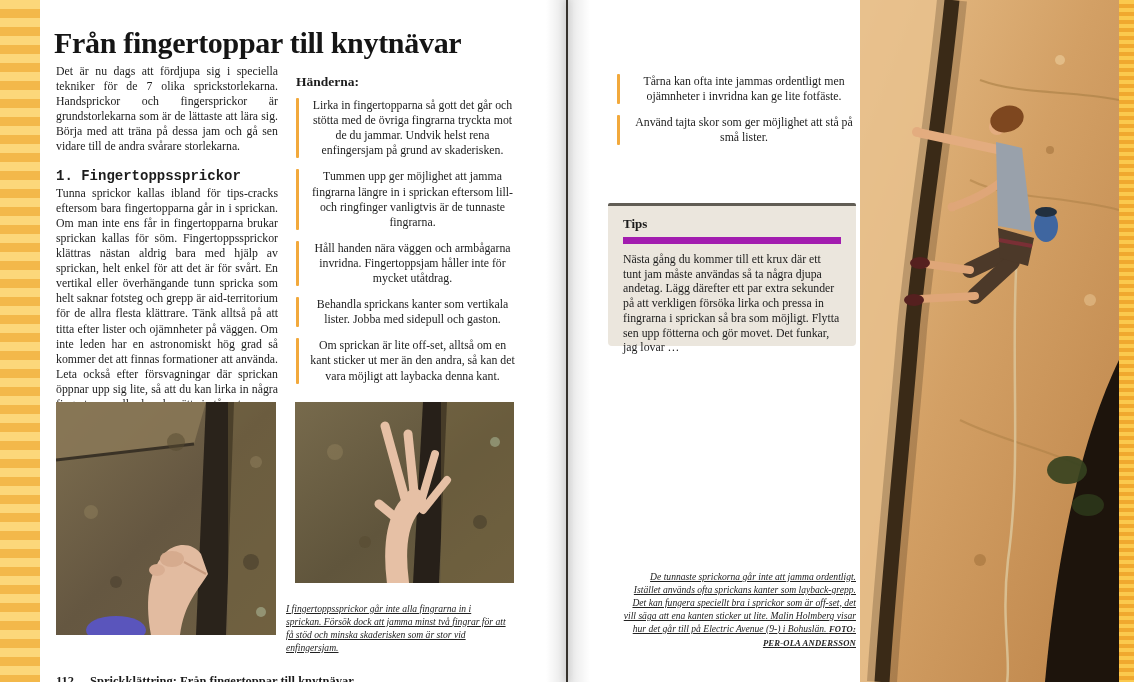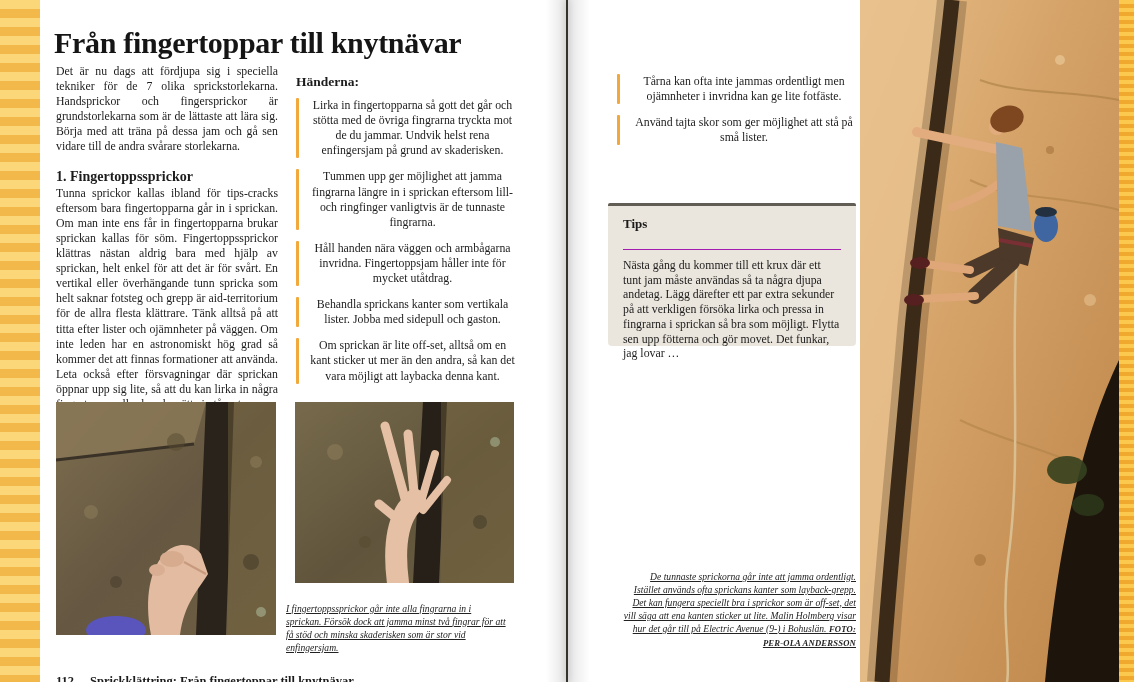--- a/index.html
+++ b/index.html
@@ -23,32 +23,32 @@
 
   .page-title{
     position:absolute;left:54px;top:26px;width:520px;margin:0;
     font-size:30px;line-height:34px;font-weight:700;letter-spacing:-.3px;color:#151515;
   }
   .col{position:absolute;font-size:11.8px;line-height:15.1px;}
   .col-1{left:56px;top:64px;width:222px;}
   .col-2{left:296px;top:74px;width:219px;}
   .col-3{left:617px;top:74px;width:240px;}
   .intro,.bodytext{text-align:justify;hyphens:auto;margin:0;}
-  .section-heading{font-weight:700;font-size:14px;margin:14px 0 2px 0;}
+  .section-heading{font-weight:700;font-size:14px;margin:14px 0 2px 0;font-family:Liberation Mono, monospace;}
   .col-heading{font-weight:700;font-size:13.5px;margin:0 0 9px 0;}
   .bullet{display:flex;margin:0 0 11px 0;}
   .bullet-bar{flex:0 0 3px;width:3px;background:#F2A93C;margin-right:11px;border-radius:1px;}
   .bullet-text{flex:1;text-align:center;}
 
   .tips-box{
     position:absolute;left:608px;top:203px;width:248px;height:143px;box-sizing:border-box;
     background:#EBE6DD;border-top:3px solid#615d55;border-radius:2px 2px 4px 4px;
     padding:10px 15px 0 15px;
   }
-  .tips-heading{font-weight:700;font-size:13px;margin:0;padding-bottom:17px;border-bottom:1px solid #a21caf;}
+  .tips-heading{font-weight:700;font-size:13px;margin:0;padding-bottom:5px;border-bottom:7px solid #a21caf;}
   .tips-body{margin:8px 0 0 0;font-size:11.8px;line-height:14.7px;text-align:left;}
 
   .photo{position:absolute;overflow:hidden;background:#6a5c42;}
   .photo-1{left:56px;top:402px;width:220px;height:233px;}
   .photo-2{left:295px;top:402px;width:219px;height:181px;}
   .photo-big{left:860px;top:0;width:259px;height:682px;background:#cf9a5d;}
   .photo svg{display:block;width:100%;height:100%;}
 
   .caption{font-style:italic;font-size:9.6px;line-height:13px;color:#222;text-decoration:underline;}
   .caption-left{position:absolute;left:286px;top:592px;width:220px;text-align:left;}

